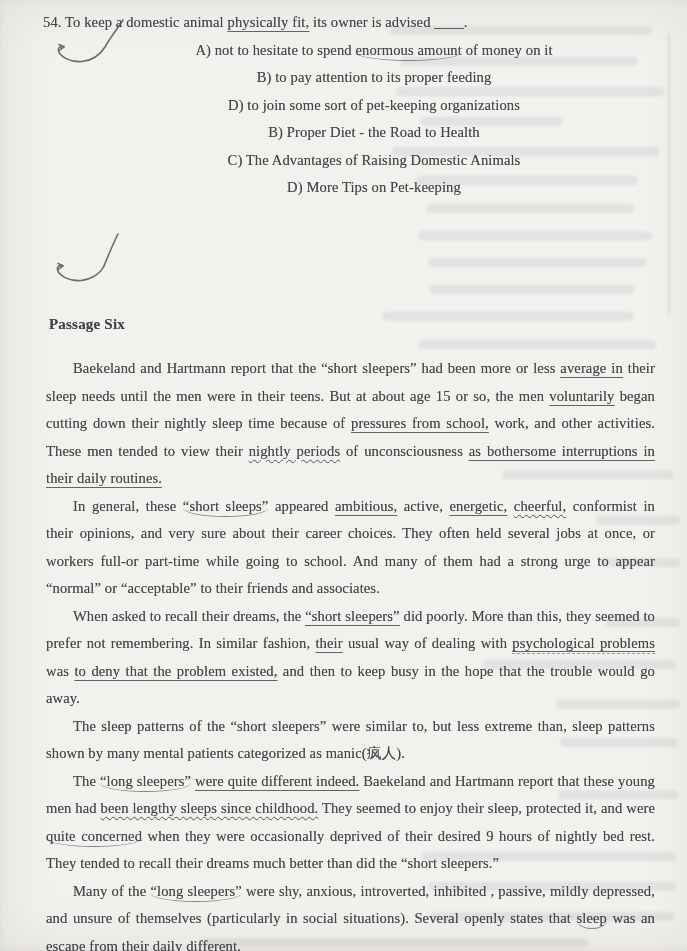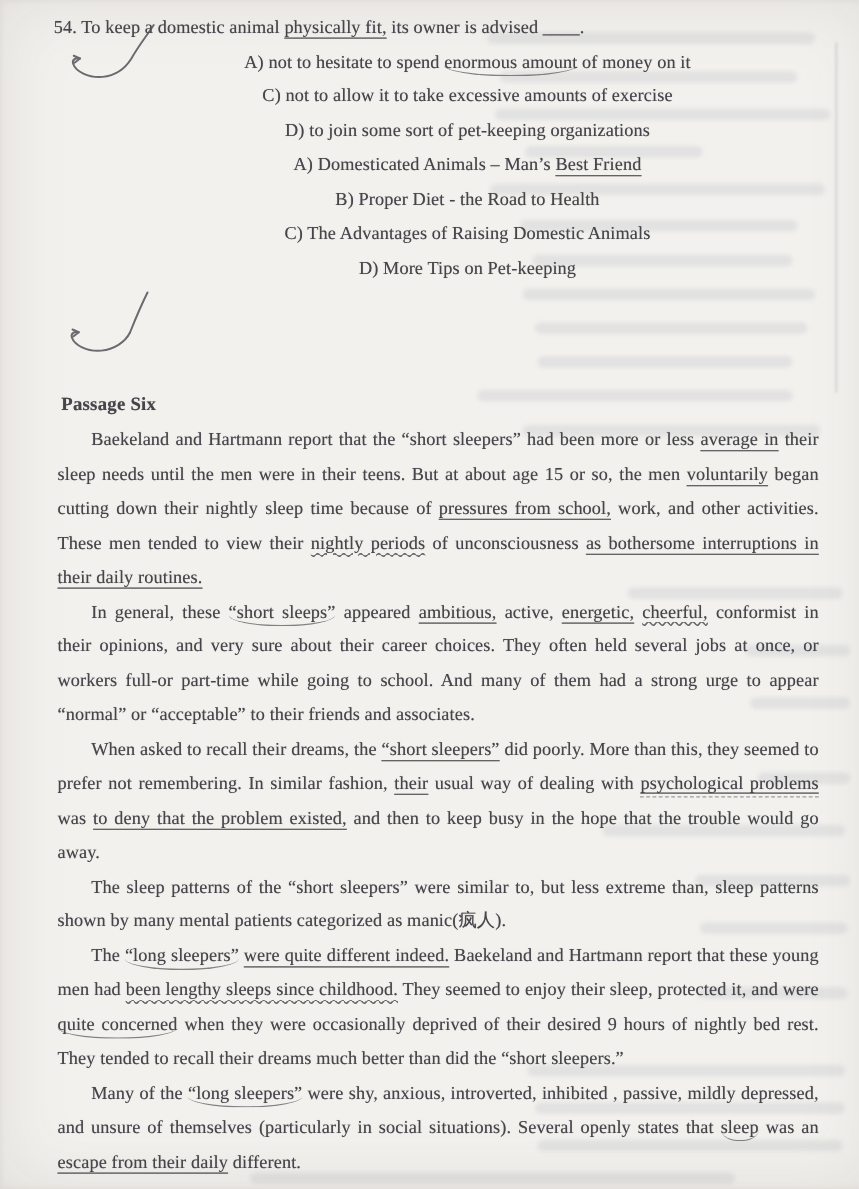--- a/index.html
+++ b/index.html
@@ -26,21 +26,21 @@
   }
   .q-stem{white-space:nowrap;}
   .options{padding-left:32px;text-align:center;}
   .option{white-space:nowrap;}
   
   .passage{
     position:absolute;top:310px;left:46px;width:609px;
     font-size:14.6px;line-height:27.5px;
   }
   .passage-heading{
-    font-weight:bold;line-height:28px;margin:0 0 1px 3px;
+    font-weight:bold;line-height:28px;margin:0 0 17px 3px;
     font-size:15px;letter-spacing:.2px;
   }
   .para{
     text-align:justify;text-indent:27px;margin:0;
   }
   
   .u-line{
     text-decoration:underline;
     text-decoration-color:rgba(88,84,90,.78);
     text-decoration-thickness:1.4px;
@@ -112,28 +112,27 @@
     <div class="bleed" style="top:938px;left:200px;width:388px"></div>
     <div class="crease" style="top:34px;left:668px;height:280px"></div>
   </div>
 
   <div class="questions">
 
     <div>
       <div class="q-stem"><span>54. To keep a domestic animal </span><span class="u-line">physically fit,</span><span> its owner is advised ____.</span></div>
       <div class="options">
         <div class="option"><span>A) not to hesitate to spend </span><span class="u-arc">enormous amount</span><span> of money on it</span></div>
-        <div class="option"><span>C) not to allow it to take excessive amounts of exercise</span></div>
+        <div class="option"><span>B) to pay attention to its proper feeding</span></div>
         <div class="option"><span>D) to join some sort of pet-keeping organizations</span></div>
       </div>
     </div>
 
     <div>
       <div class="options">
-        <div class="option"><span>A) Domesticated Animals – Man’s </span><span class="u-line">Best Friend</span></div>
         <div class="option"><span>B) Proper Diet - the Road to Health</span></div>
         <div class="option"><span>C) The Advantages of Raising Domestic Animals</span></div>
         <div class="option"><span>D) More Tips on Pet-keeping</span></div>
       </div>
     </div>
 
   </div>
 
   <div class="passage">
     <p class="passage-heading">Passage Six</p>

